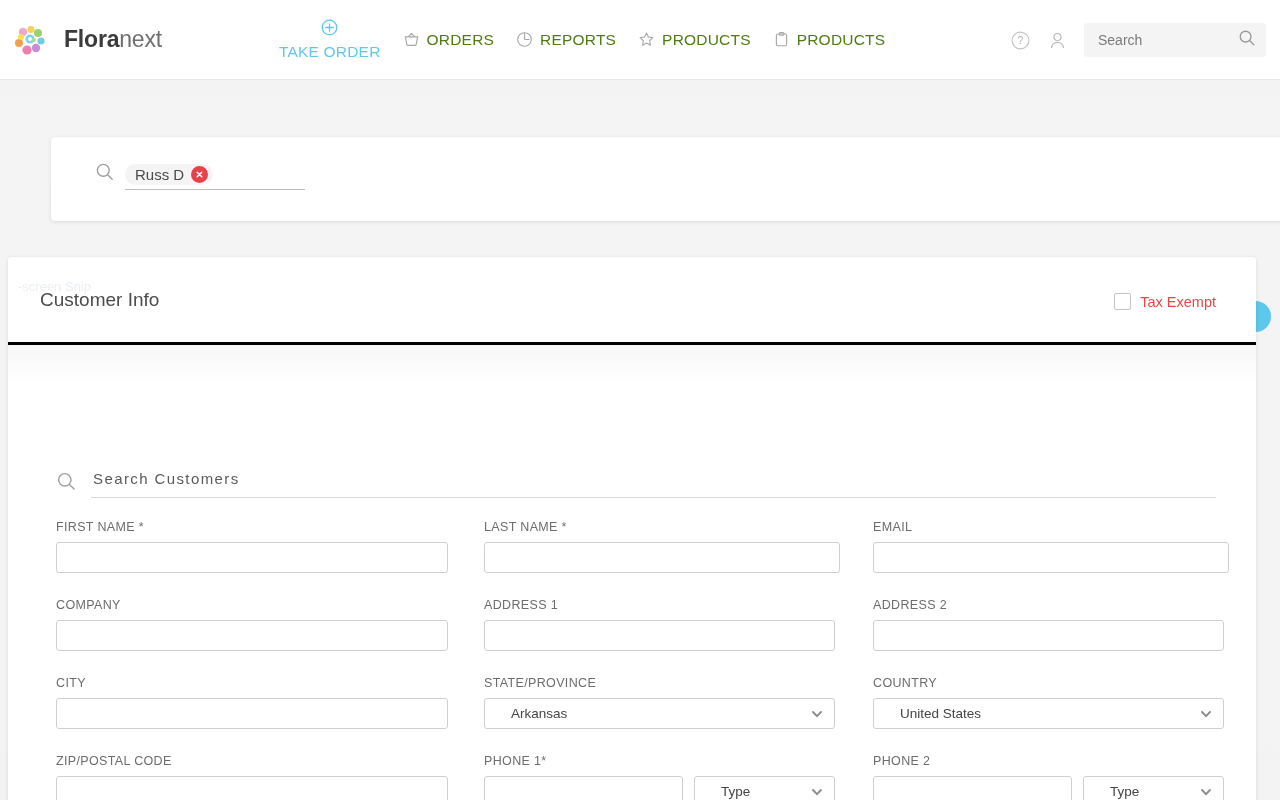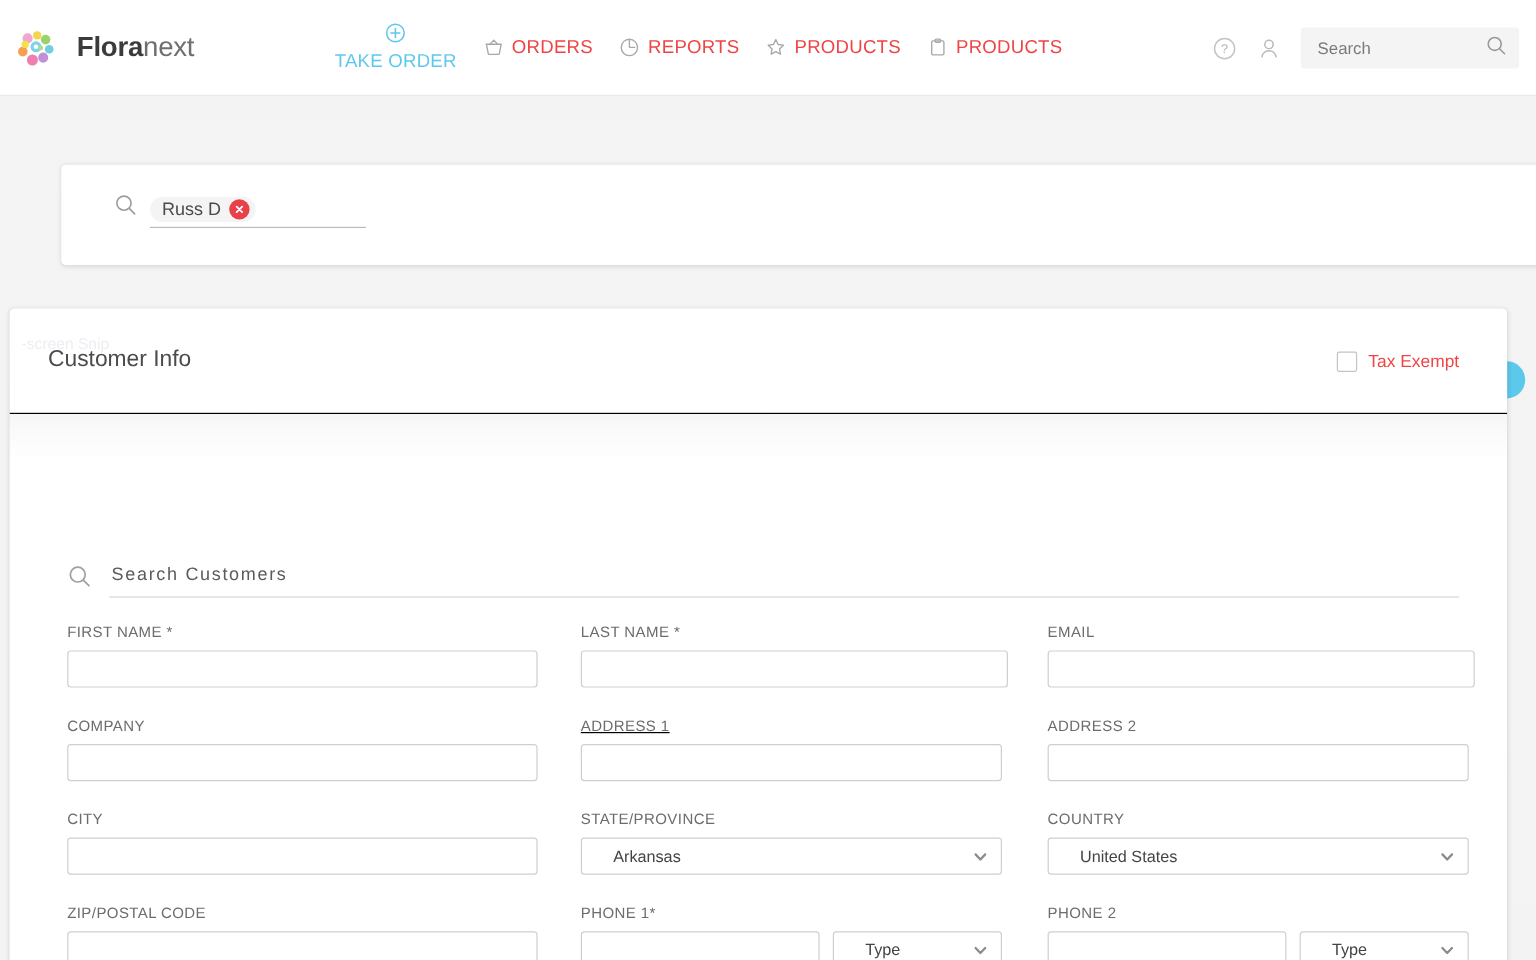--- a/index.html
+++ b/index.html
@@ -35,21 +35,21 @@
 
   .mainnav {
     display: flex; align-items: center;
     margin-left: 117px;
     gap: 22px;
   }
   .navitem {
     display: flex; align-items: center;
     gap: 7px;
     font-size: 15.5px;
-    color: #ef4444;
+    color: #4d7c0f;
     letter-spacing: 0.2px;
     white-space: nowrap;
     cursor: pointer;
   }
   .navitem.active { color: #5ec8ec; flex-direction: column; }
   .navitem .ic { display: flex; align-items: center; }
 
   .hdr-right {
     position: absolute; right: 14px; top: 0; height: 80px;
     display: flex; align-items: center; gap: 16px;
@@ -158,21 +158,21 @@
 
   
   #cust-card {
     left: 8px; top: 257px; width: 1248px; height: 560px;
     overflow: hidden;
   }
   .ci-header {
     position: relative;
     height: 88px;
     background: #fff;
-    border-bottom: 1px solid #000000;
+    border-bottom: 3px solid #000000;
   }
   .ci-title {
     position: absolute; left: 32px; top: 32px;
     font-size: 19px; color: #4c4c4c;
   }
   .snip-ghost {
     position: absolute; left: 10px; top: 22px;
     font-size: 13px; color: #ebeef2;
     user-select: none;
   }
@@ -441,21 +441,21 @@
     </div>
     <div class="field" style="left:476px; top:175px; width:356px;">
       <div class="flabel">LAST NAME *</div>
       <input class="finput" type="text" style="">
     </div>
 
     <div class="field" style="left:48px; top:253px; width:392px;">
       <div class="flabel">COMPANY</div>
       <input class="finput" type="text" style="">
     </div>
-    <div class="field" style="left:476px; top:253px; width:351px;text-decoration:underline;">
+    <div class="field" style="left:476px; top:253px; width:351px;">
       <div class="flabel">ADDRESS 1</div>
       <input class="finput" type="text" style="">
     </div>
     <div class="field" style="left:865px; top:253px; width:351px;">
       <div class="flabel">ADDRESS 2</div>
       <input class="finput" type="text" style="">
     </div>
 
     <div class="field" style="left:48px; top:331px; width:392px;">
       <div class="flabel">CITY</div>

